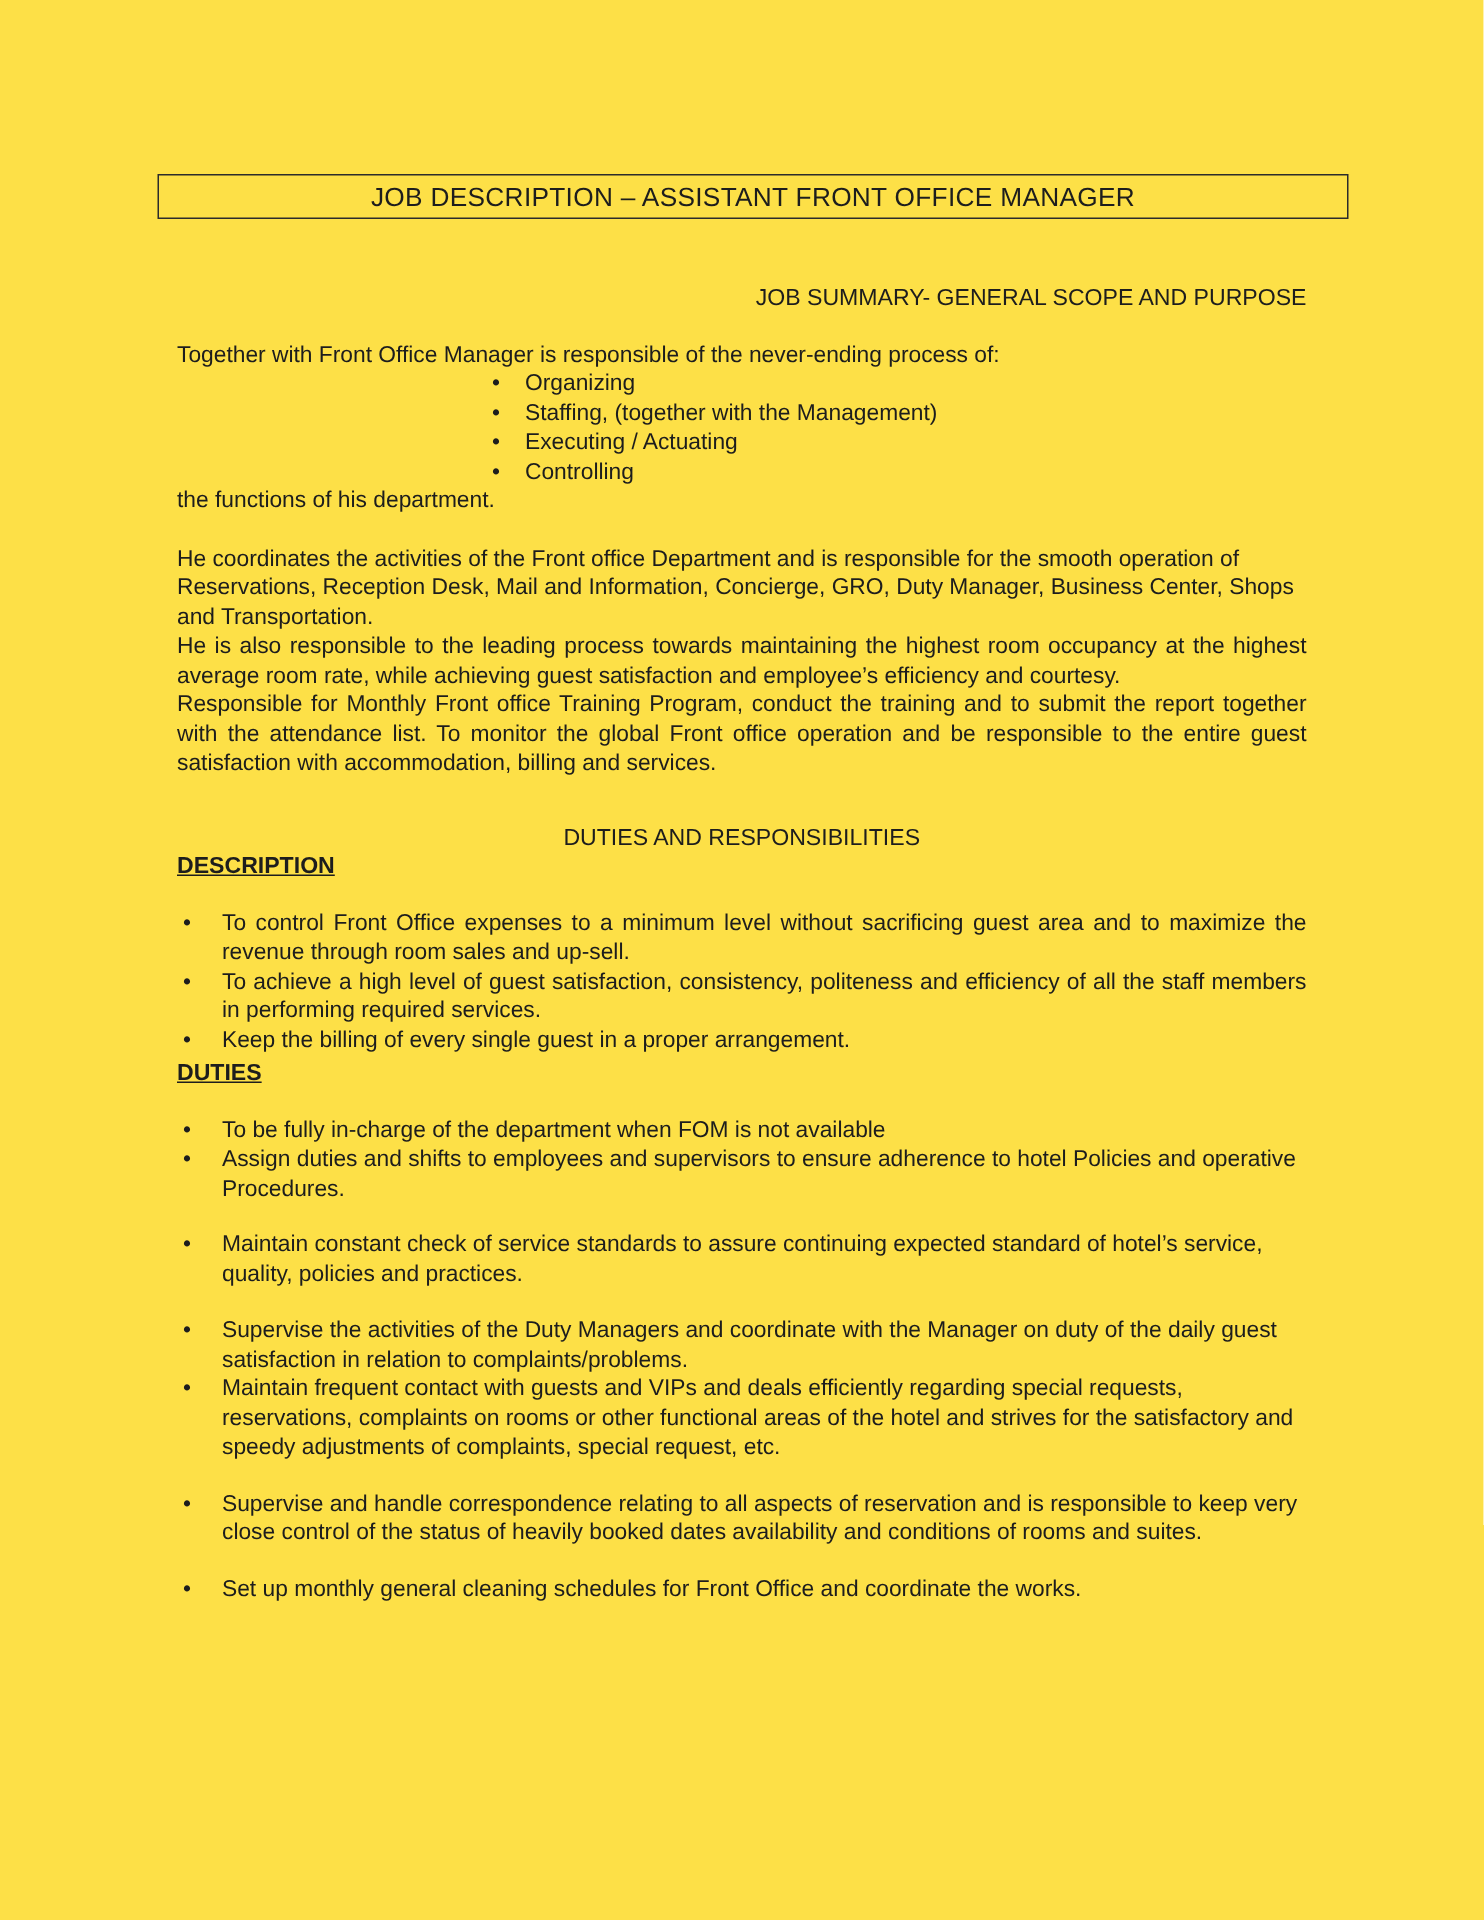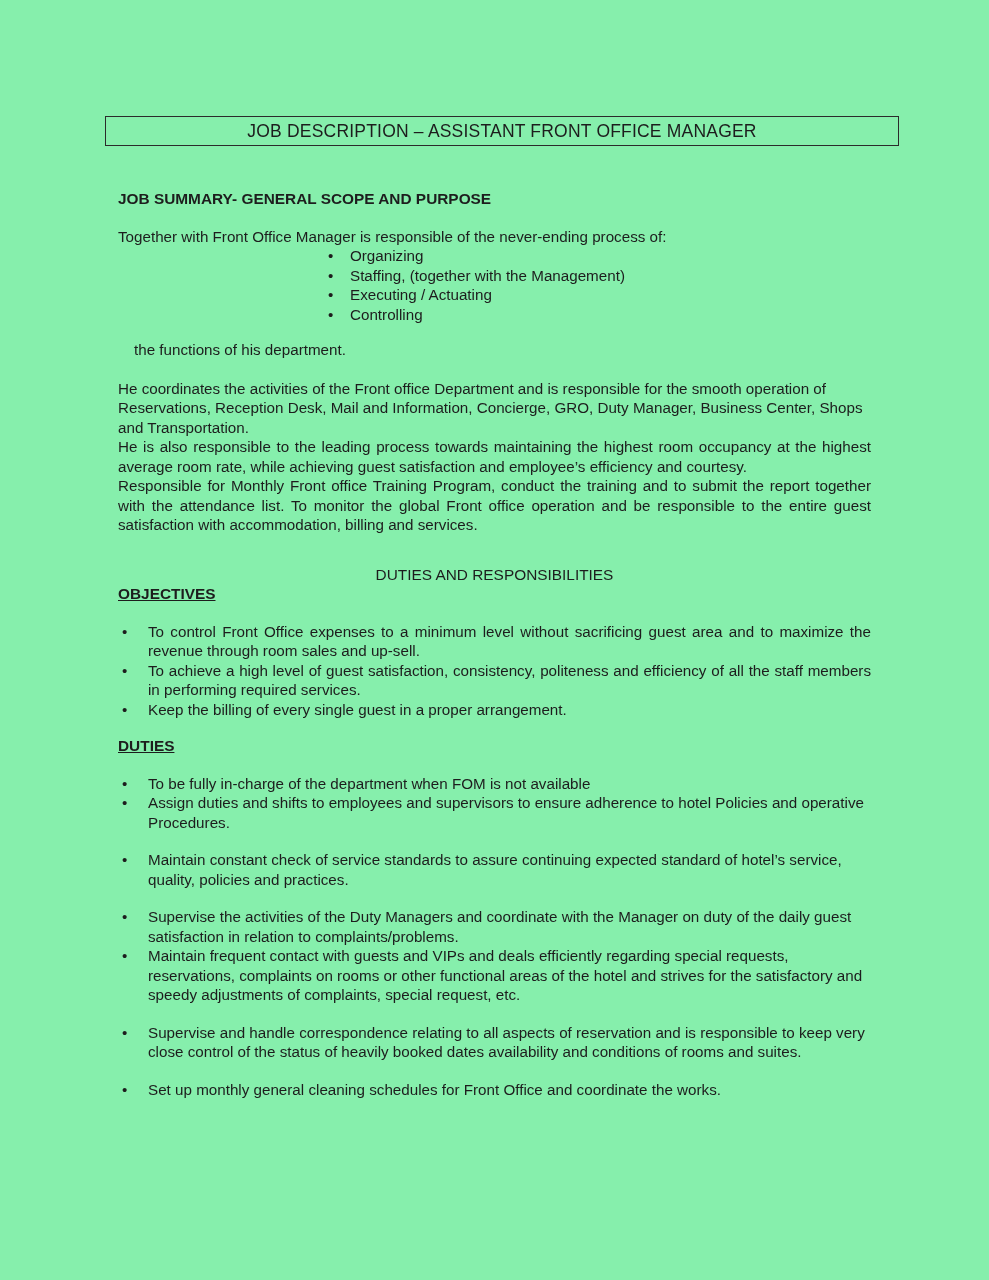--- a/index.html
+++ b/index.html
@@ -10,21 +10,21 @@
   body {
     width: 989px;
     height: 1280px;
     font-family: "Liberation Sans", sans-serif;
     color: #1d1d1d;
   }
   .page {
     position: relative;
     width: 989px;
     height: 1280px;
-    background: #86efac;
+    background: #fde047;
     overflow: hidden;
   }
   .title-box {
     box-sizing: border-box;
     margin: 116px 0 0 105px;
     width: 794px;
     border: 1.5px solid #2b2b2b;
     text-align: center;
     font-size: 17.5px;
     line-height: 22px;
@@ -32,22 +32,22 @@
     letter-spacing: 0.2px;
   }
   .content {
     margin-left: 118px;
     width: 753px;
     font-size: 15.2px;
     line-height: 19.5px;
   }
   .center-bold {
     margin-top: 43px;
-    text-align: left;
-    font-weight: bold;
+    text-align: right;
+    font-weight: normal;
     font-size: 15.4px;
   }
   .intro {
     margin: 18px 0 0;
   }
   .process-list {
     margin: 0;
     padding: 0 0 0 204px;
     list-style: none;
   }
@@ -55,21 +55,21 @@
     position: relative;
     padding-left: 28px;
   }
   .process-item::before {
     content: "\2022";
     position: absolute;
     left: 6px;
     top: 0;
   }
   .outro {
-    margin: 16px;
+    margin: 0;
   }
   .para-block {
     margin-top: 19px;
   }
   .para {
     margin: 0;
   }
   .justify {
     text-align: justify;
   }
@@ -79,21 +79,21 @@
     font-weight: normal;
     font-size: 15.4px;
   }
   .sub-heading {
     font-weight: bold;
     text-decoration: underline;
     font-size: 15.4px;
     margin: 0;
   }
   .sub-heading.duties {
-    margin-top: 17px;
+    margin-top: 3px;
   }
   .blist {
     margin: 18px 0 0;
     padding: 0;
     list-style: none;
   }
   .blist li {
     position: relative;
     padding-left: 30px;
   }
@@ -132,21 +132,21 @@
     <p class="outro">the functions of his department.</p>
 
     <div class="para-block">
       <p class="para">He coordinates the activities of the Front office Department and is responsible for the smooth operation of Reservations, Reception Desk, Mail and Information, Concierge, GRO, Duty Manager, Business Center, Shops and Transportation.</p>
       <p class="para justify">He is also responsible to the leading process towards maintaining the highest room occupancy at the highest average room rate, while achieving guest satisfaction and employee’s efficiency and courtesy.</p>
       <p class="para justify">Responsible for Monthly Front office Training Program, conduct the training and to submit the report together with the attendance list. To monitor the global Front office operation and be responsible to the entire guest satisfaction with accommodation, billing and services.</p>
     </div>
 
     <div class="section-heading">DUTIES AND RESPONSIBILITIES</div>
 
-    <p class="sub-heading">OBJECTIVES</p>
+    <p class="sub-heading">DESCRIPTION</p>
 
     <ul class="blist">
       <li class="justify">To control Front Office expenses to a minimum level without sacrificing guest area and to maximize the revenue through room sales and up-sell.</li>
       <li class="justify">To achieve a high level of guest satisfaction, consistency, politeness and efficiency of all the staff members in performing required services.</li>
       <li>Keep the billing of every single guest in a proper arrangement.</li>
     </ul>
 
     <p class="sub-heading duties">DUTIES</p>
 
     <ul class="blist">

